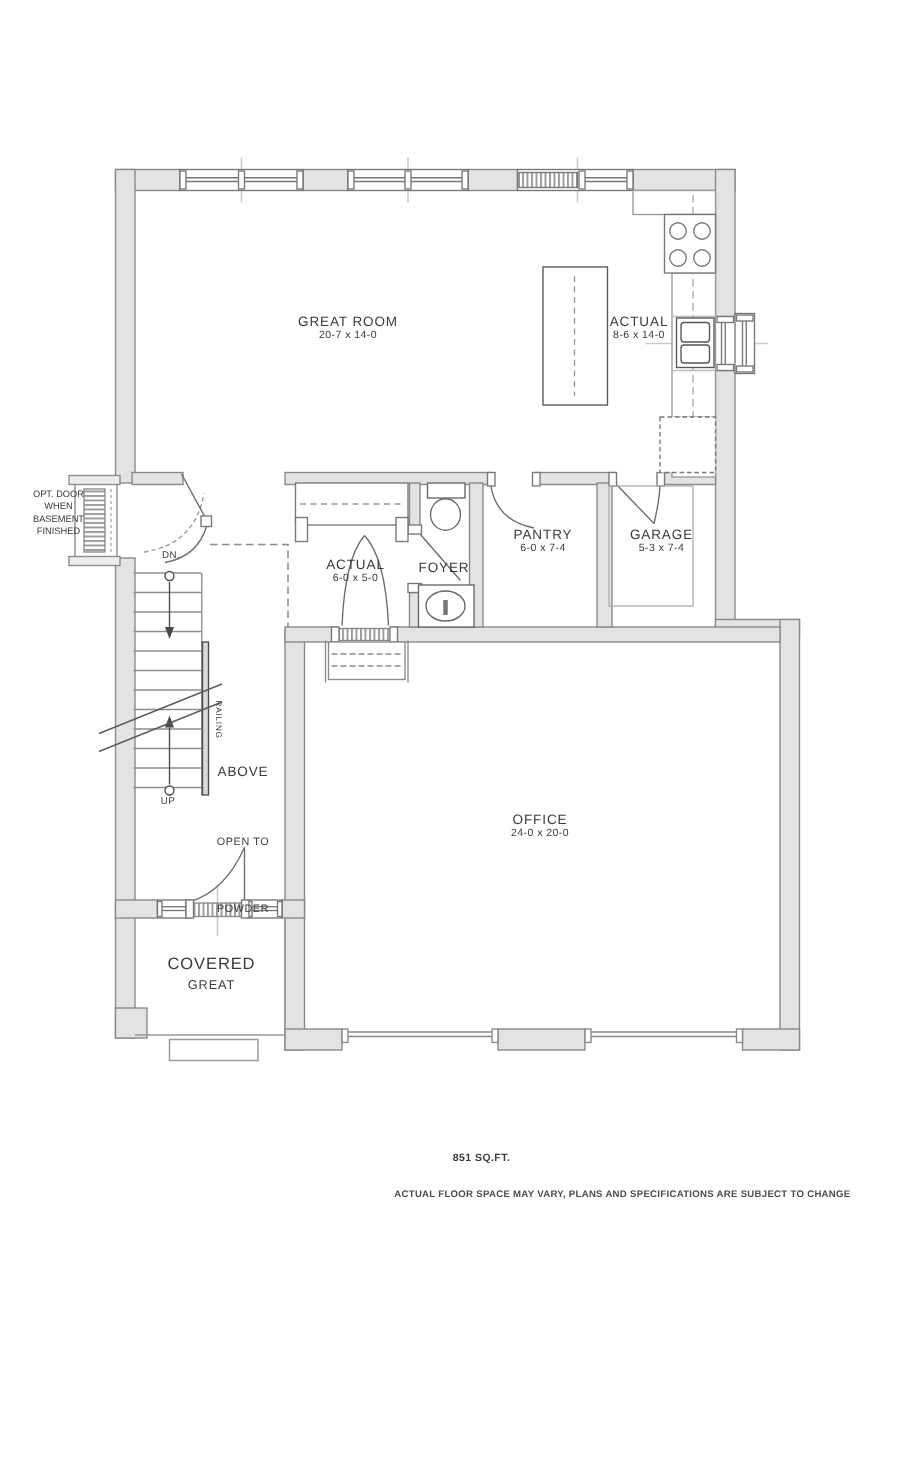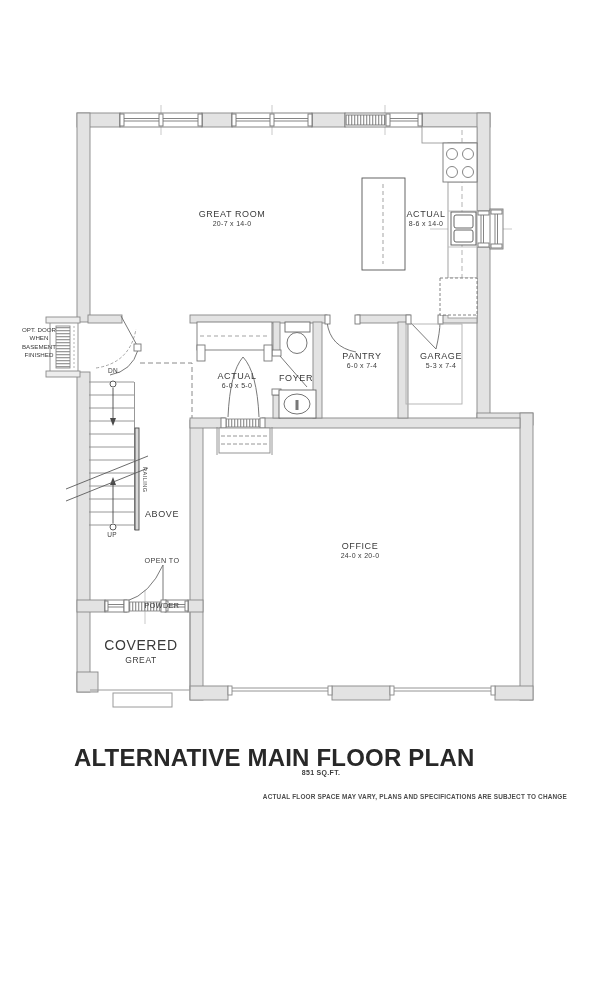--- a/index.html
+++ b/index.html
@@ -291,32 +291,31 @@
   <span class="sub">OPEN TO</span>
   <span class="sub">POWDER</span>
 </div>
 
 <div class="lbl" style="left:360px;top:541px">
   <span class="nm">OFFICE</span>
   <span class="dm">24-0 x 20-0</span>
 </div>
 
 <div class="lbl" style="left:141px;top:637px">
-  <span class="nm" style="font-size:14px">COVERED</span>
+  <span class="nm" style="font-size:11px">COVERED</span>
   <span class="nm" style="font-size:8.5px">GREAT</span>
 </div>
 
 <div class="lbl note" style="left:39px;top:326px">
   <span style="display:block">OPT. DOOR</span>
   <span style="display:block">WHEN</span>
   <span style="display:block">BASEMENT</span>
   <span style="display:block">FINISHED</span>
 </div>
 
 <div class="lbl tiny" style="left:114px;top:367px">DN.</div>
 <div class="lbl tiny" style="left:112px;top:531px">UP</div>
 <div id="railing-lbl">RAILING</div>
 
-<div id="title">ALTERNATIVE MAIN FLOOR PLAN</div>
 <div id="sqft">851 SQ.FT.</div>
 <div id="disclaimer">ACTUAL FLOOR SPACE MAY VARY, PLANS AND SPECIFICATIONS ARE SUBJECT TO CHANGE</div>
 
 </div>
 
 </body></html>

